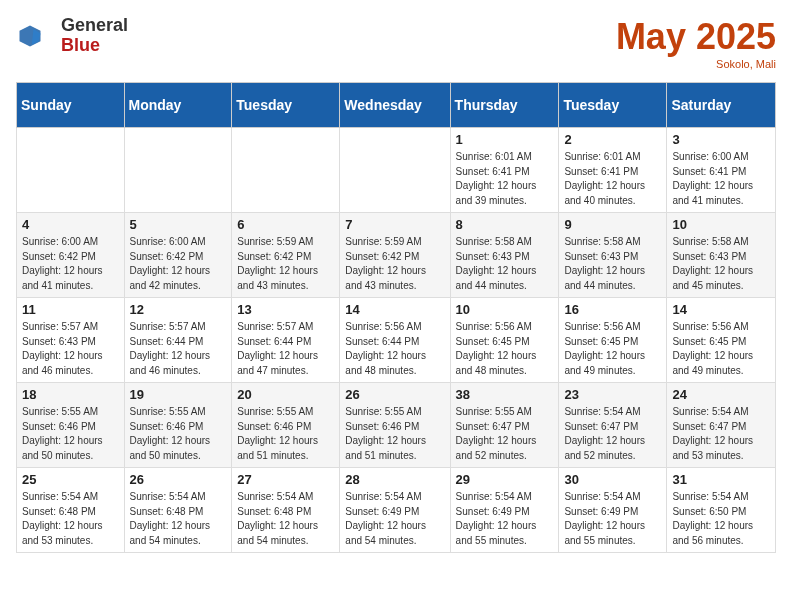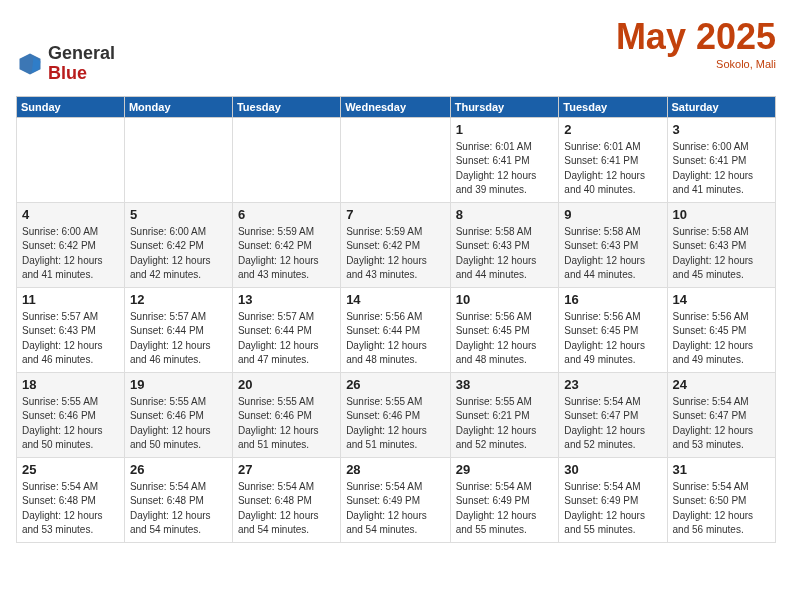--- a/index.html
+++ b/index.html
@@ -12,22 +12,21 @@
     }
     .header {
       display: flex;
       justify-content: space-between;
       align-items: flex-start;
       margin-bottom: 12px;
     }
     .logo {
       display: flex;
       align-items: center;
-      gap: 4px;
-      margin-top: 28px;
+      gap: 17px;
     }
     .logo-text {
       display: flex;
       flex-direction: column;
       line-height: 1.1;
     }
     .logo-general {
       font-size: 18px;
       font-weight: bold;
       color: #333;
@@ -53,23 +52,23 @@
       font-size: 11px;
       color: #c2410c;
     }
     table {
       width: 100%;
       border-collapse: collapse;
     }
     thead tr th {
       background-color: #1a5fa8;
       color: #fff;
-      font-size: 11px;
-      font-weight: bold;
-      padding: 4px 4px;
+      font-size: 14px;
+      font-weight: bold;
+      padding: 14px 4px;
       text-align: left;
       border: 1px solid #ccc;
     }
     tbody tr td {
       vertical-align: top;
       border: 1px solid #ddd;
       padding: 4px 5px;
       font-size: 10.5px;
       color: #333;
       min-height: 90px;
@@ -263,21 +262,21 @@
         </td>
         <td>
           <span class="day-number">26</span>
           <div class="cell-content">Sunrise: 5:55 AM
 Sunset: 6:46 PM
 Daylight: 12 hours and 51 minutes.</div>
         </td>
         <td>
           <span class="day-number">38</span>
           <div class="cell-content">Sunrise: 5:55 AM
-Sunset: 6:21 PM
+Sunset: 6:47 PM
 Daylight: 12 hours and 52 minutes.</div>
         </td>
         <td>
           <span class="day-number">23</span>
           <div class="cell-content">Sunrise: 5:54 AM
 Sunset: 6:47 PM
 Daylight: 12 hours and 52 minutes.</div>
         </td>
         <td>
           <span class="day-number">24</span>

